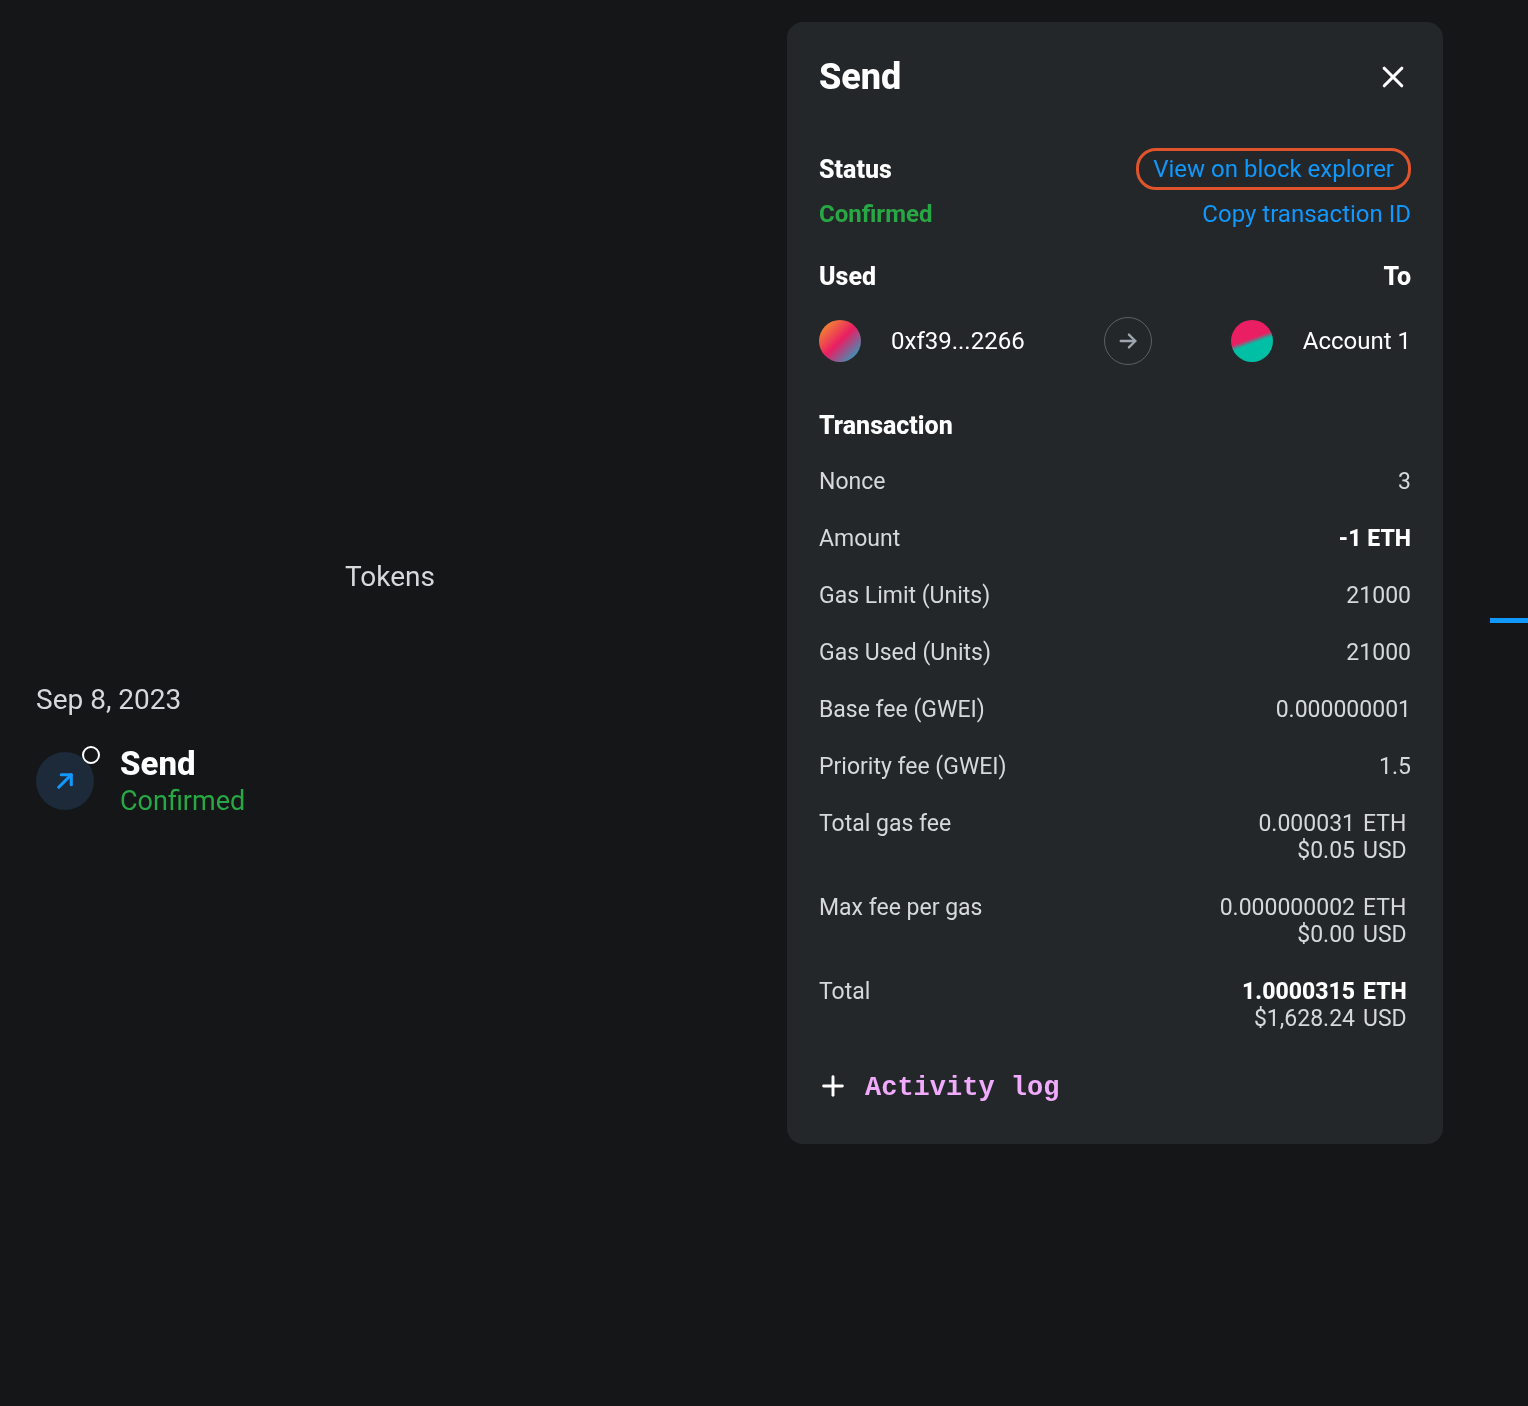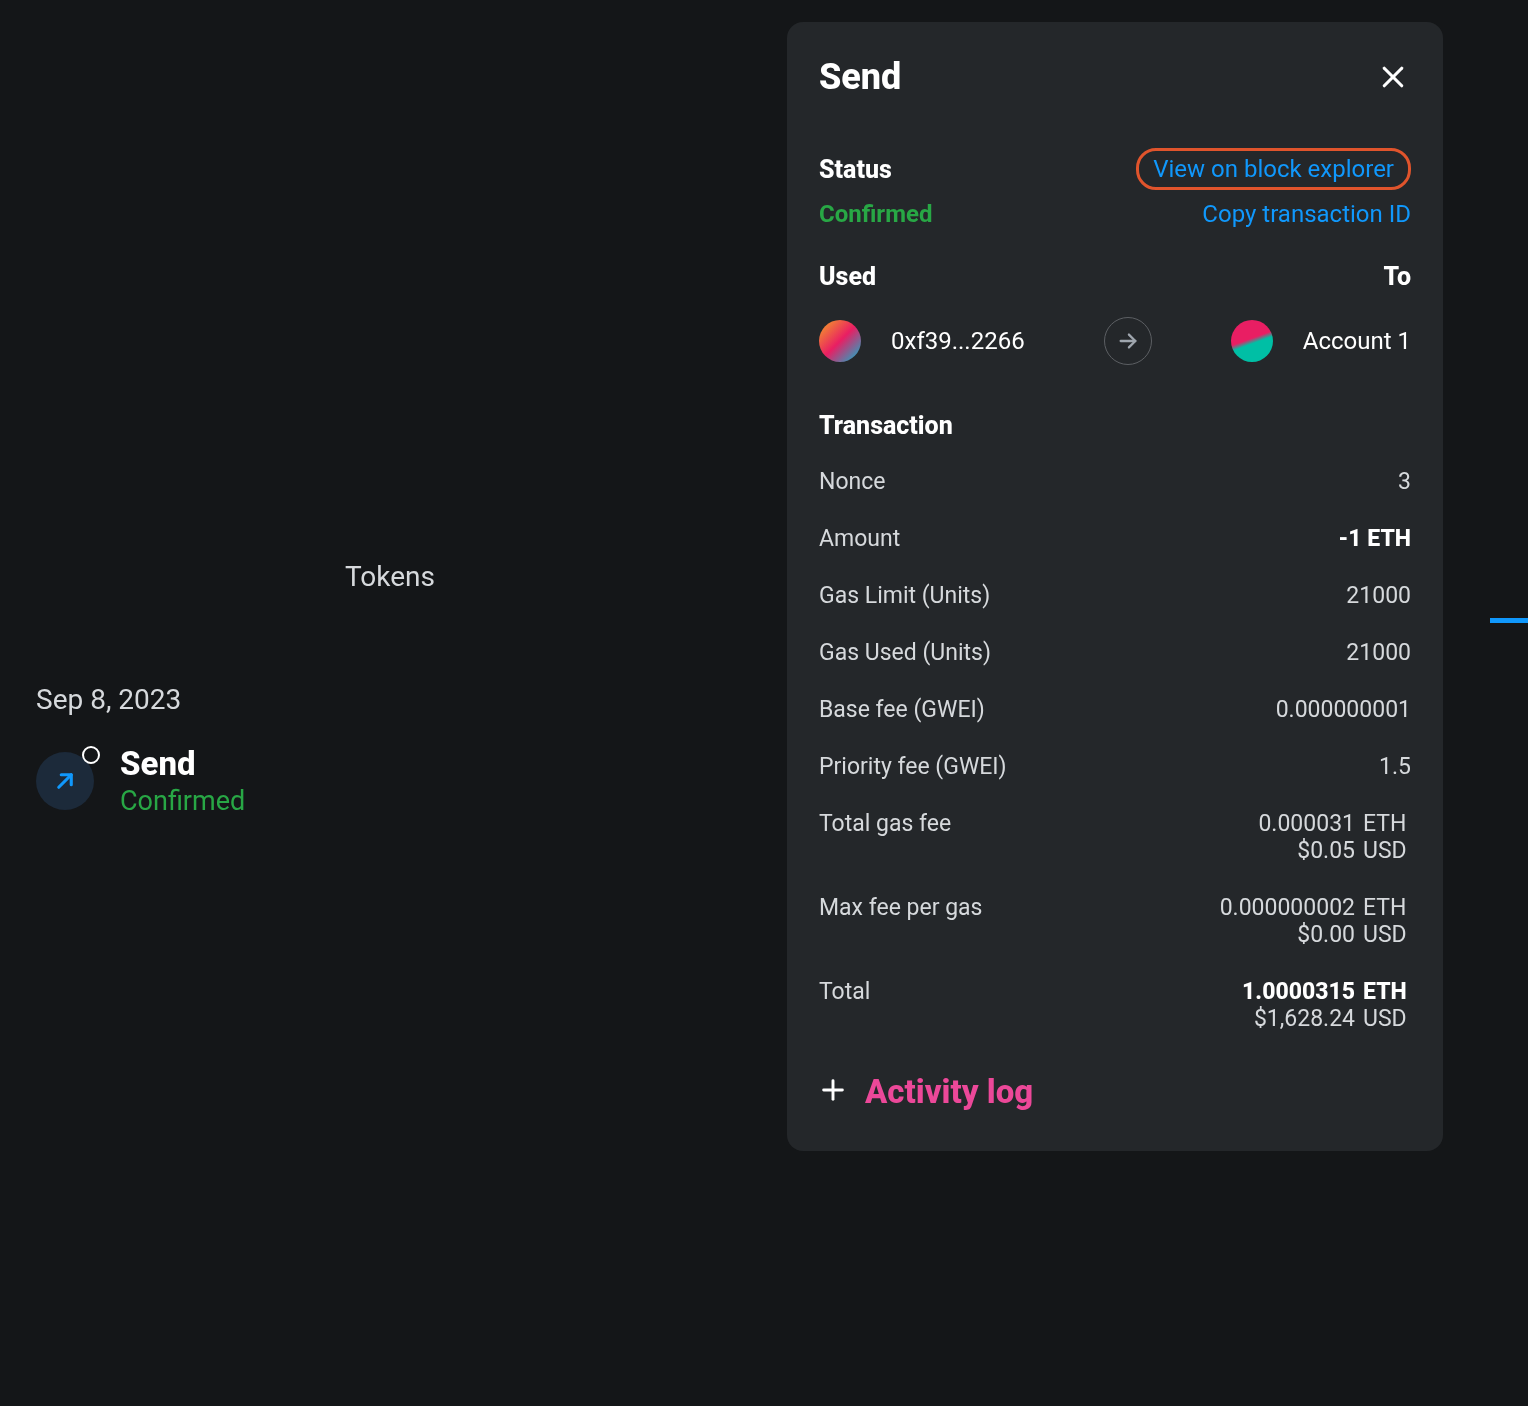--- a/index.html
+++ b/index.html
@@ -155,21 +155,21 @@
   .kv-val-multi .line { font-size: 23px; color: #d6d9dc; display: flex; gap: 8px; }
   .kv-val-multi .line.strong { font-weight: 800; color: #fff; }
   .kv-val-multi .line .unit { min-width: 48px; text-align: left; }
 
   .activity-row {
     display: flex; align-items: center; gap: 18px;
     margin-top: 40px;
     cursor: pointer;
   }
   .activity-row svg { width: 28px; height: 28px; }
-  .activity-label { font-size: 33px; font-weight: 800; color: #ec4899; }
+  .activity-label { font-size: 27px; font-weight: 800; color: #f0abfc; font-family: Liberation Mono, monospace; }
 </style>
 </head>
 <body>
 
 <div class="bottom-accent"></div>
 
 <div class="main-area">
   <div class="tokens-label">Tokens</div>
   <div class="date-label">Sep 8, 2023</div>
   <div class="tx-row">

